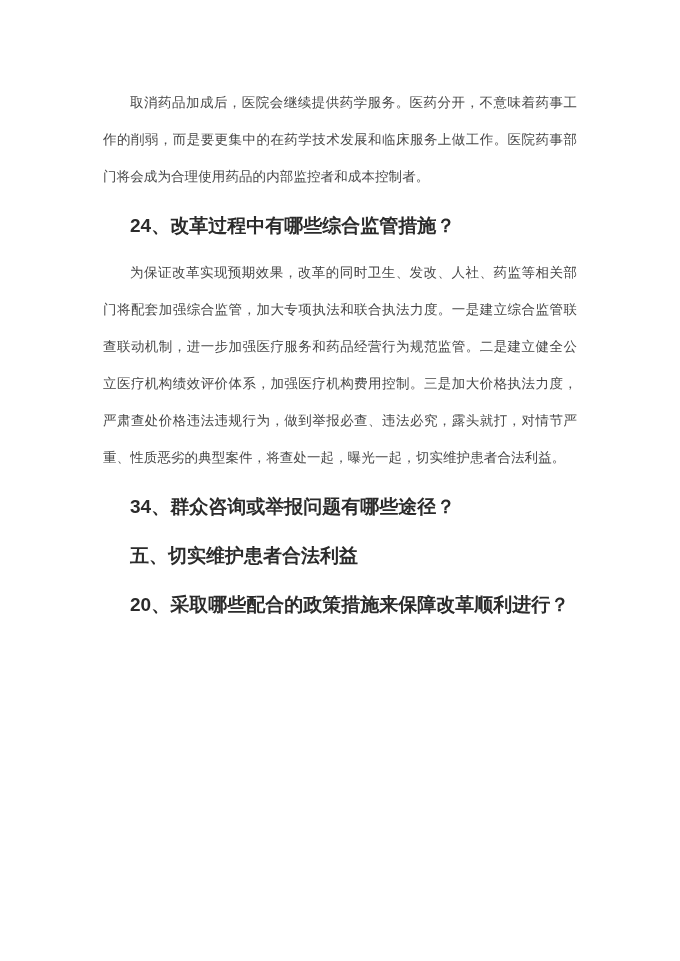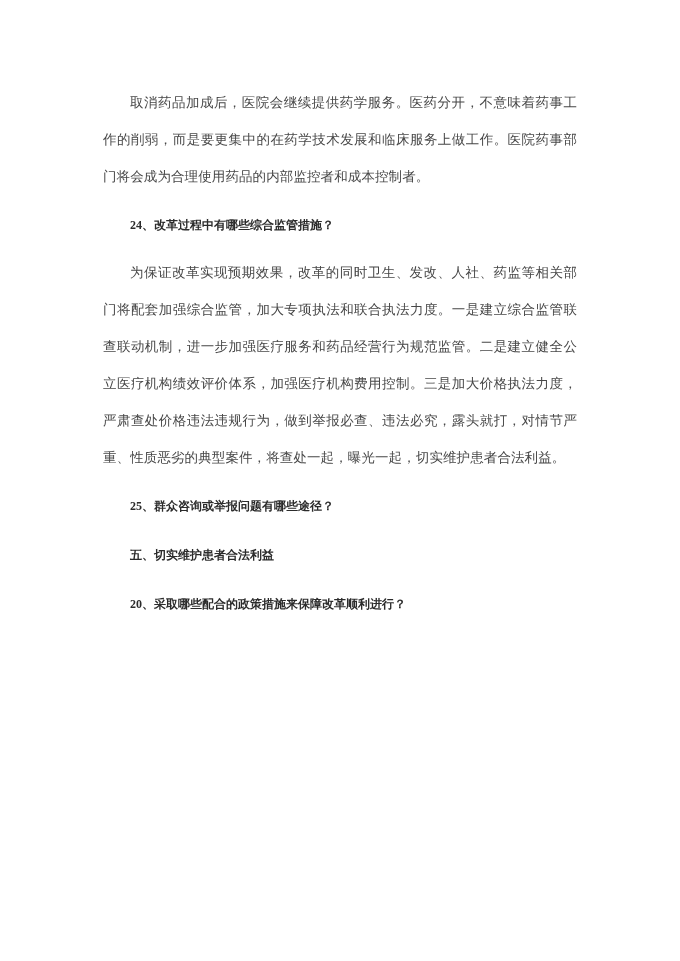--- a/index.html
+++ b/index.html
@@ -11,60 +11,59 @@
   html, body {
     background: var(--page-bg);
     font-family: "Liberation Sans", "DejaVu Sans", sans-serif;
   }
   .page {
     position: relative;
     width: 680px;
     height: 737px;
     background: var(--page-bg);
     overflow: hidden;
-    font-family: Liberation Serif, serif;
   }
   .doc {
     position: absolute;
     left: 103px;
     top: 84px;
     width: 474px;
   }
   .para {
     font-size: 13.5px;
     line-height: 37px;
     color: var(--body-text);
     text-align: justify;
     text-indent: 27px;
     margin-top: 10px;
     letter-spacing: 0.1px;
   }
   .heading {
-    font-size: 12px;
+    font-size: 19px;
     line-height: 37px;
     font-weight: bold;
     color: var(--heading-text);
     text-indent: 27px;
     margin-top: 12px;
   }
   .doc > :first-child { margin-top: 0; }
 </style>
 </head>
 <body>
 
 <div class="page">
   <div class="doc">
 
     <p class="para">取消药品加成后，医院会继续提供药学服务。医药分开，不意味着药事工作的削弱，而是要更集中的在药学技术发展和临床服务上做工作。医院药事部门将会成为合理使用药品的内部监控者和成本控制者。</p>
 
     <h3 class="heading">24、改革过程中有哪些综合监管措施？</h3>
 
     <p class="para">为保证改革实现预期效果，改革的同时卫生、发改、人社、药监等相关部门将配套加强综合监管，加大专项执法和联合执法力度。一是建立综合监管联查联动机制，进一步加强医疗服务和药品经营行为规范监管。二是建立健全公立医疗机构绩效评价体系，加强医疗机构费用控制。三是加大价格执法力度，严肃查处价格违法违规行为，做到举报必查、违法必究，露头就打，对情节严重、性质恶劣的典型案件，将查处一起，曝光一起，切实维护患者合法利益。</p>
 
-    <h3 class="heading">25、群众咨询或举报问题有哪些途径？</h3>
+    <h3 class="heading">34、群众咨询或举报问题有哪些途径？</h3>
 
 
     <h3 class="heading">五、切实维护患者合法利益</h3>
 
     <h3 class="heading">20、采取哪些配合的政策措施来保障改革顺利进行？</h3>
 
   </div>
 </div>
 
 </body></html>

